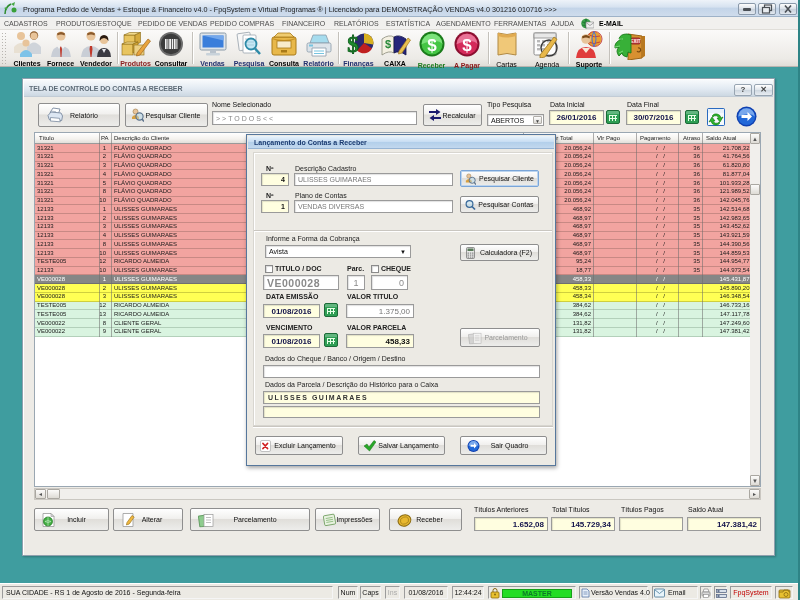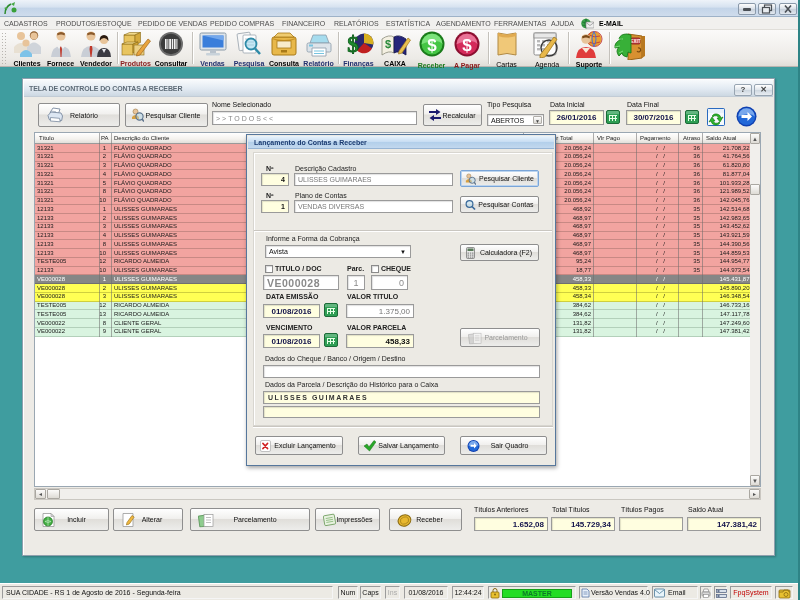--- a/index.html
+++ b/index.html
@@ -83,20 +83,21 @@
 <body>
 <div style="position:absolute;right:0;top:0;width:2px;height:600px;background:#2e8486;z-index:99"></div>
 
 <div id="titlebar">
   <svg class="abs" style="left:3px;top:1px" width="16" height="15" viewBox="0 0 16 15">
     <path d="M2 13 C2 8 4 5 8 3" stroke="#2e8b2e" stroke-width="1.5" fill="none"></path>
     <path d="M8 3 l4 -2 -1 4 z" fill="#45a845"></path>
     <path d="M4 9 l-3 -2 3 -1 z" fill="#45a845"></path>
     <circle cx="11" cy="9" r="2.5" fill="#3aa03a"></circle>
   </svg>
+  <span class="ttext">Programa Pedido de Vendas + Estoque &amp; Financeiro v4.0 - FpqSystem e Virtual Programas ® | Licenciado para  DEMONSTRAÇÃO VENDAS v4.0 301216 010716 &gt;&gt;&gt;</span>
   <div class="winbtn" style="left:738px"><svg width="16" height="10" viewBox="0 0 16 10">
         <rect x="4" y="4" width="8" height="3" rx="1" fill="#4a4f55"></rect>
       </svg></div>
   <div class="winbtn" style="left:758px"><svg width="16" height="10" viewBox="0 0 16 10">
         <rect x="5.5" y="1" width="7" height="5.5" fill="none" stroke="#4a4f55" stroke-width="1.2"></rect>
         <rect x="3.5" y="3.5" width="7" height="5.5" fill="#e8ecf0" stroke="#4a4f55" stroke-width="1.2"></rect>
       </svg></div>
   <div class="winbtn" style="left:779px"><svg width="16" height="10" viewBox="0 0 16 10">
         <path d="M5 1.5 L11 8.5 M11 1.5 L5 8.5" stroke="#4a4f55" stroke-width="1.6"></path>
       </svg></div>

